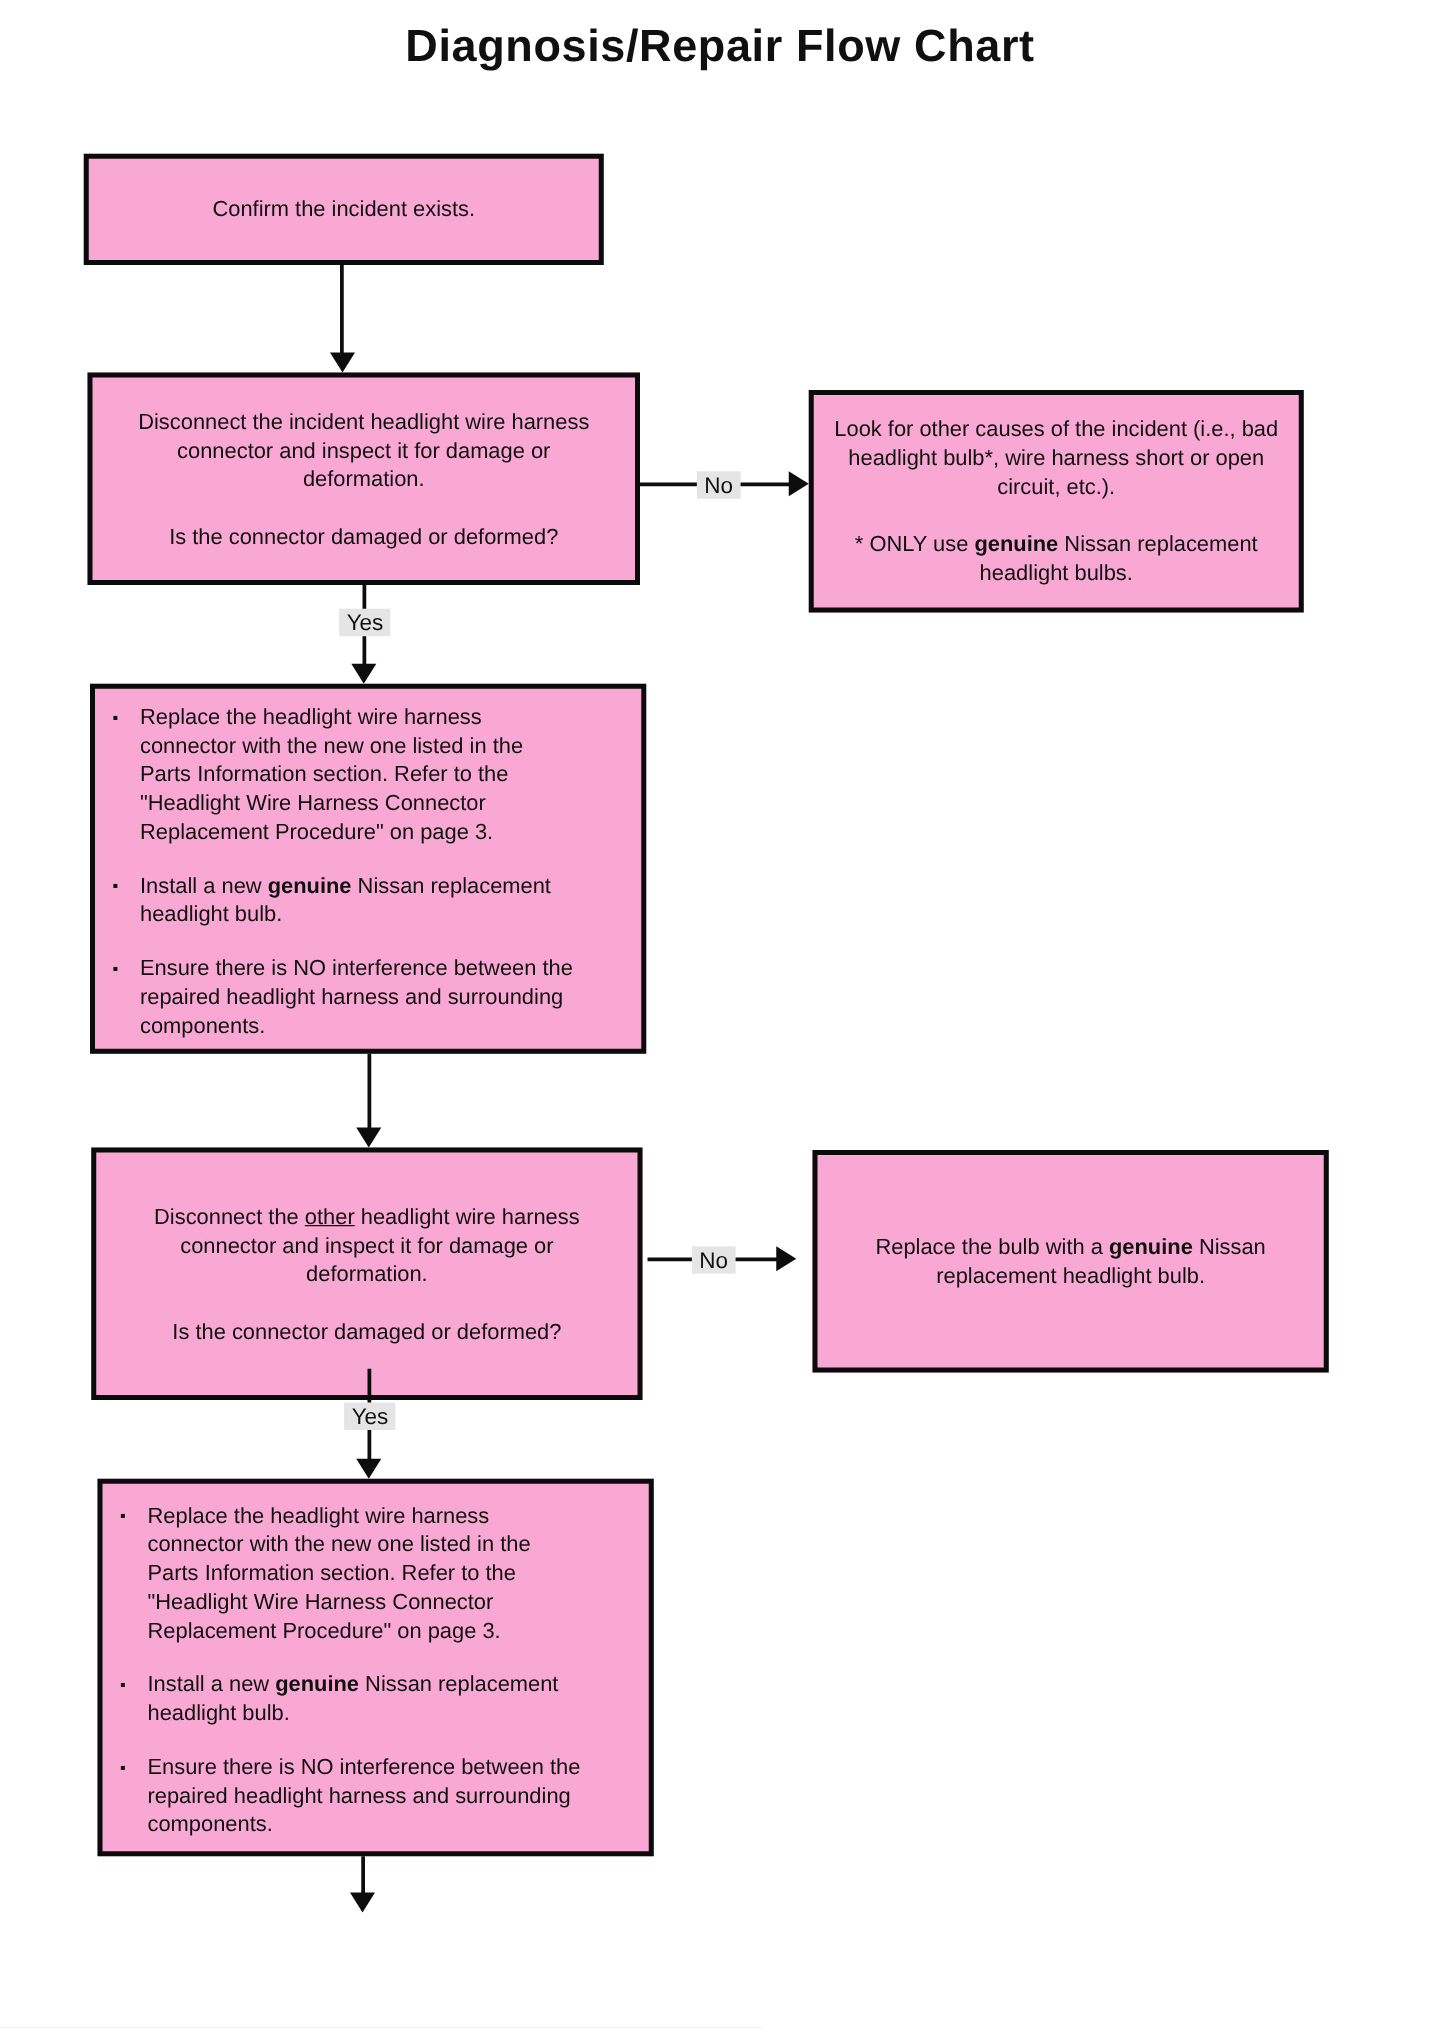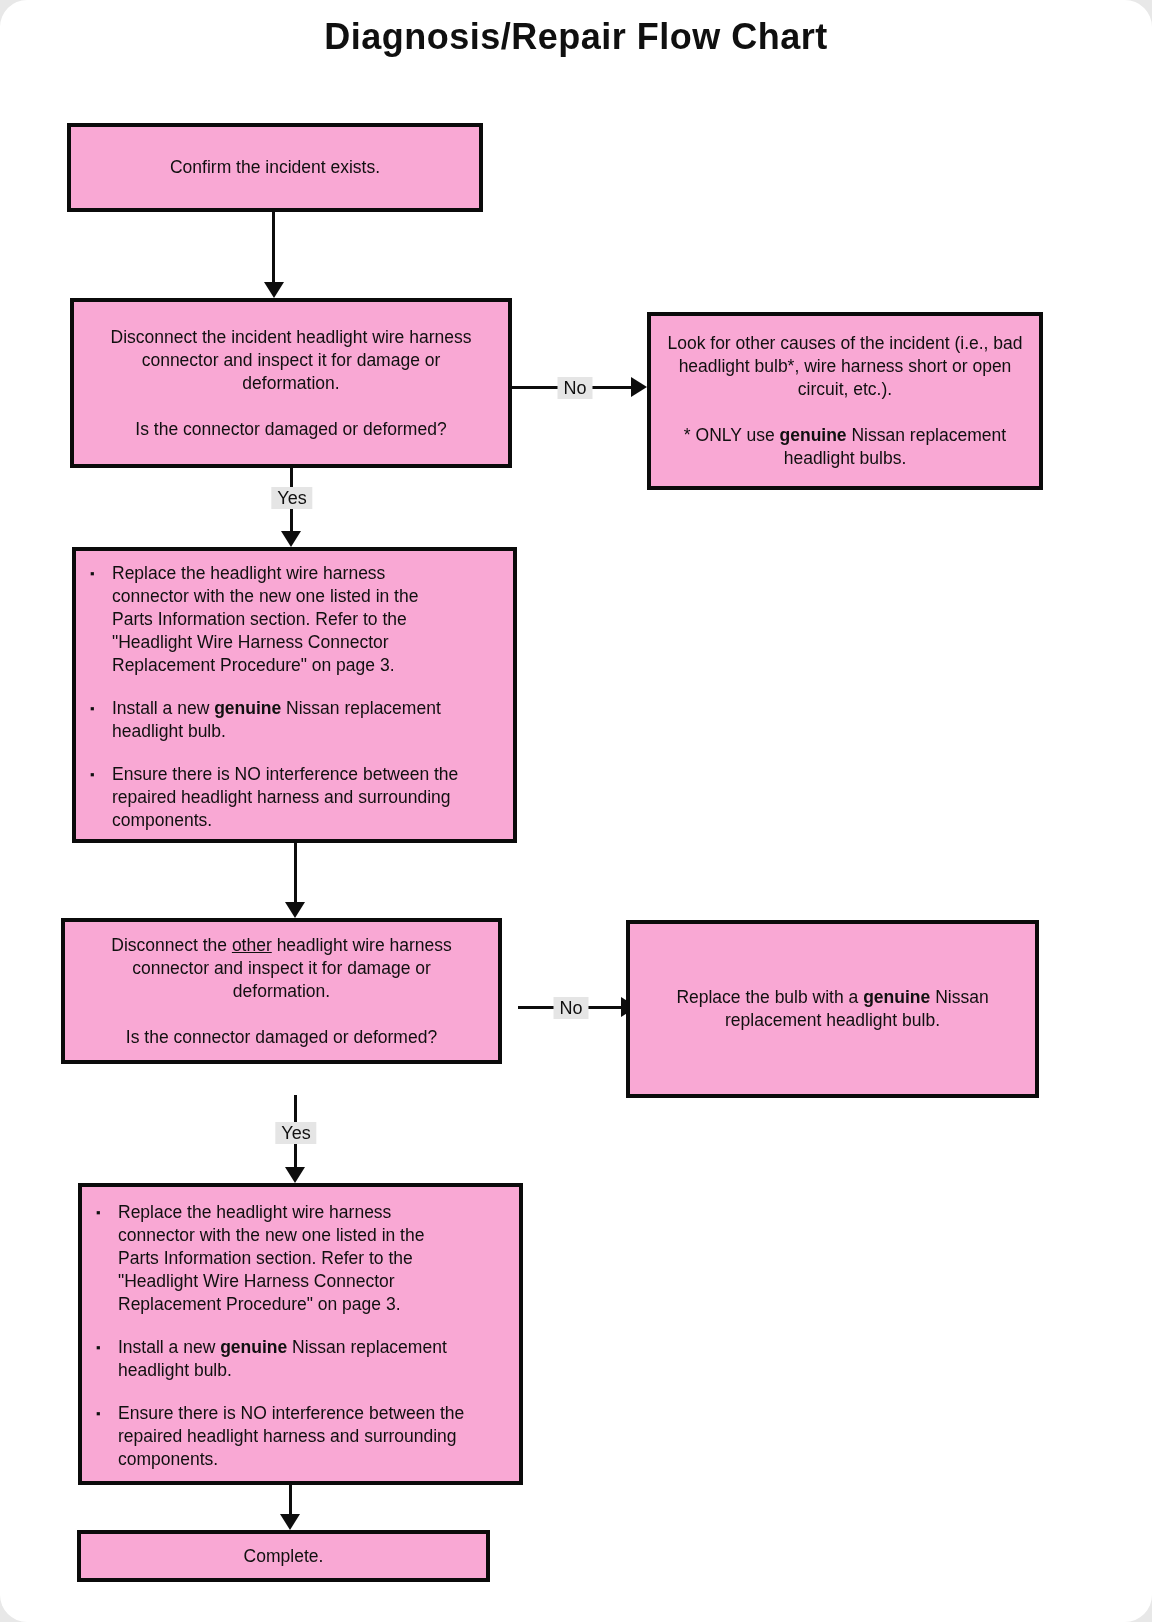--- a/index.html
+++ b/index.html
@@ -1,19 +1,19 @@
 <!DOCTYPE html>
 <html><head>
 <meta charset="utf-8">
 <style>
   html,body { margin:0; padding:0; background:#e8e8e8; }
   .page {
     position:relative; width:1152px; height:1622px; margin:0 auto;
     background:#ffffff; overflow:hidden;
-    font-family:"Liberation Sans", sans-serif; color:#101010;border-radius:27px;
+    font-family:"Liberation Sans", sans-serif; color:#101010;
   }
   .title {
     position:absolute; left:0; top:16px; width:100%;
     margin:0; text-align:center;
     font-size:36px; font-weight:bold; letter-spacing:0.5px;
   }
   .box {
     position:absolute; box-sizing:border-box;
     border:4px solid #0b0b0b; background:#f9a8d4;
     font-size:17.5px; line-height:23px;
@@ -89,30 +89,30 @@
     </div>
     <div class="bullet-row">
       <span class="bmark">▪</span>
       <span class="btext"><span>Ensure there is NO interference between the repaired headlight harness and surrounding components.</span><span class="b"></span><span></span></span>
     </div>
   </div>
 
   <div class="vline" style="left:294px; top:843px; width:3px; height:62px;"></div>
   <div class="tri-down" style="left:285px; top:902px;"></div>
 
-  <div class="box center" style="left:61px; top:918px; width:441px; height:146px; padding:0 21px;">
+  <div class="box center" style="left:73px; top:918px; width:441px; height:202px; padding:0 21px;">
     <p><span>Disconnect the </span><span class="u">other</span><span> headlight wire harness connector and inspect it for damage or deformation.</span></p>
     <p class="q">Is the connector damaged or deformed?</p>
   </div>
 
   <div class="hline" style="left:518px; top:1006px; width:106px; height:3px;"></div>
   <div class="tri-right" style="left:621px; top:997px;"></div>
   <span class="flow-label" style="left:571px; top:1008px;">No</span>
 
-  <div class="box center" style="left:626px; top:920px; width:413px; height:178px; padding:0 14px;">
+  <div class="box center" style="left:650px; top:920px; width:413px; height:178px; padding:0 14px;">
     <p><span>Replace the bulb with a </span><span class="b">genuine</span><span> Nissan replacement headlight bulb.</span></p>
   </div>
 
   <div class="vline" style="left:294px; top:1095px; width:3px; height:75px;"></div>
   <div class="tri-down" style="left:285px; top:1167px;"></div>
   <span class="flow-label" style="left:296px; top:1133px;">Yes</span>
 
   <div class="box bullets" style="left:78px; top:1183px; width:445px; height:302px; padding-top:14px;">
     <div class="bullet-row">
       <span class="bmark">▪</span>
@@ -124,17 +124,14 @@
     </div>
     <div class="bullet-row">
       <span class="bmark">▪</span>
       <span class="btext"><span>Ensure there is NO interference between the repaired headlight harness and surrounding components.</span><span class="b"></span><span></span></span>
     </div>
   </div>
 
   <div class="vline" style="left:289px; top:1485px; width:3px; height:32px;"></div>
   <div class="tri-down" style="left:280px; top:1514px;"></div>
 
-  <div class="box center" style="left:77px; top:1530px; width:413px; height:52px;">
-    <p>Complete.</p>
-  </div>
 
 </div>
 
 </body></html>

